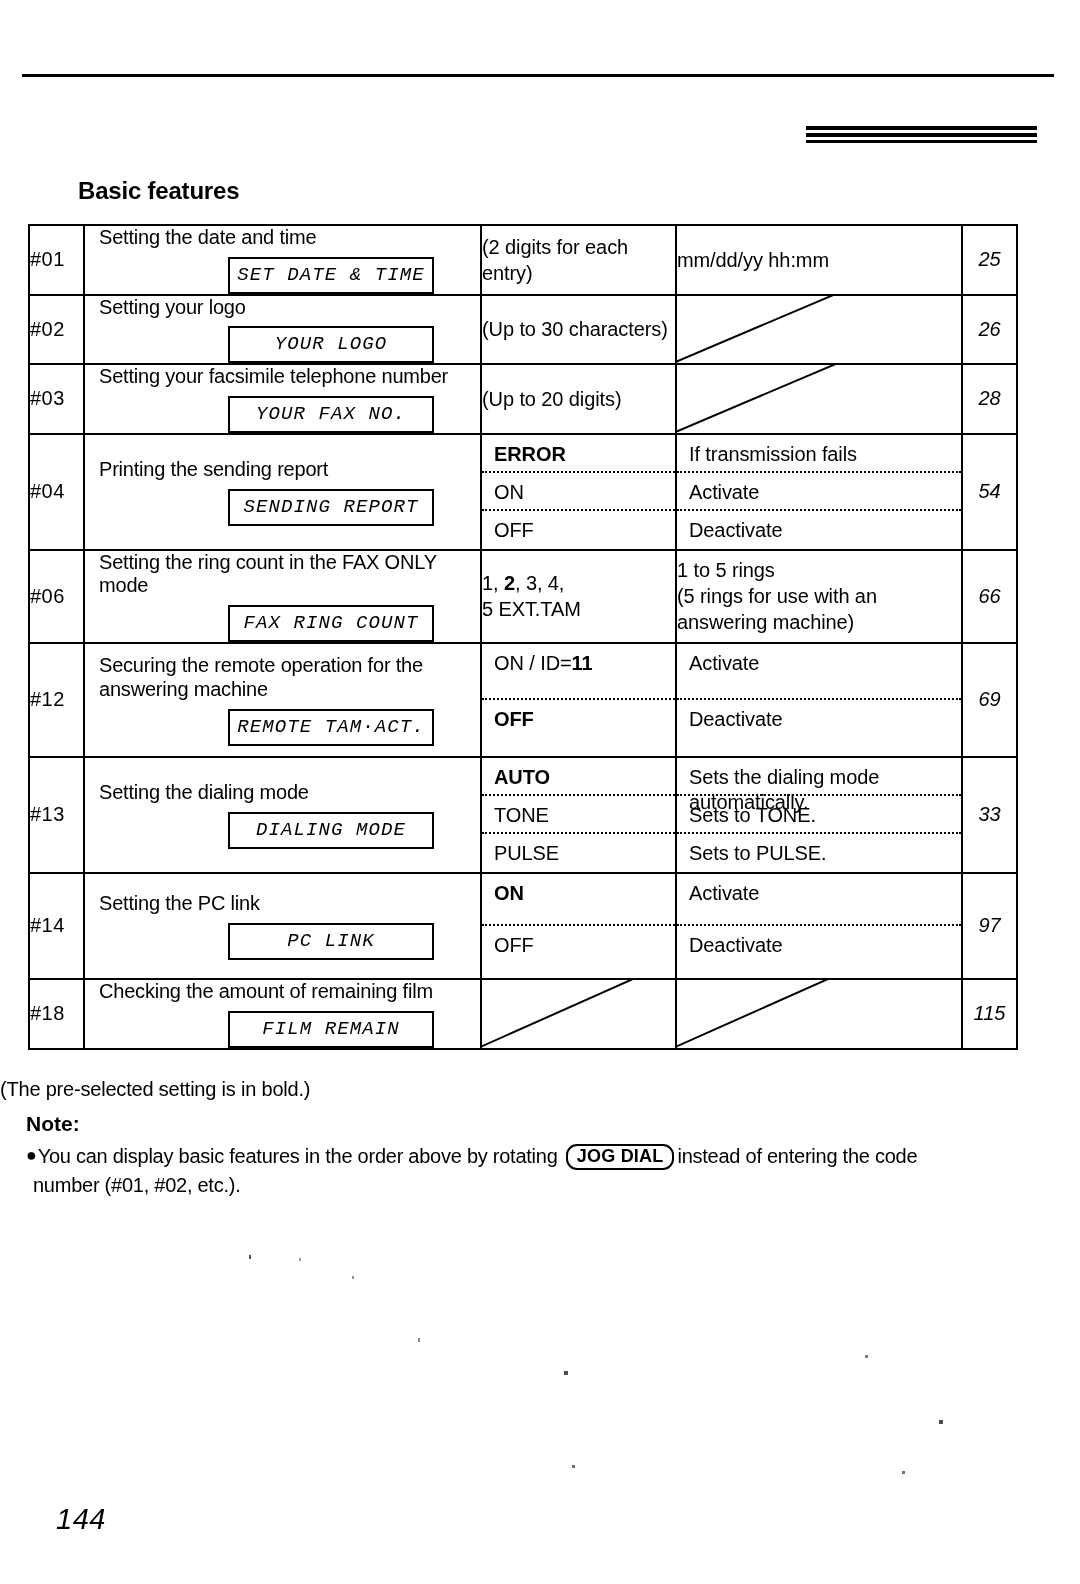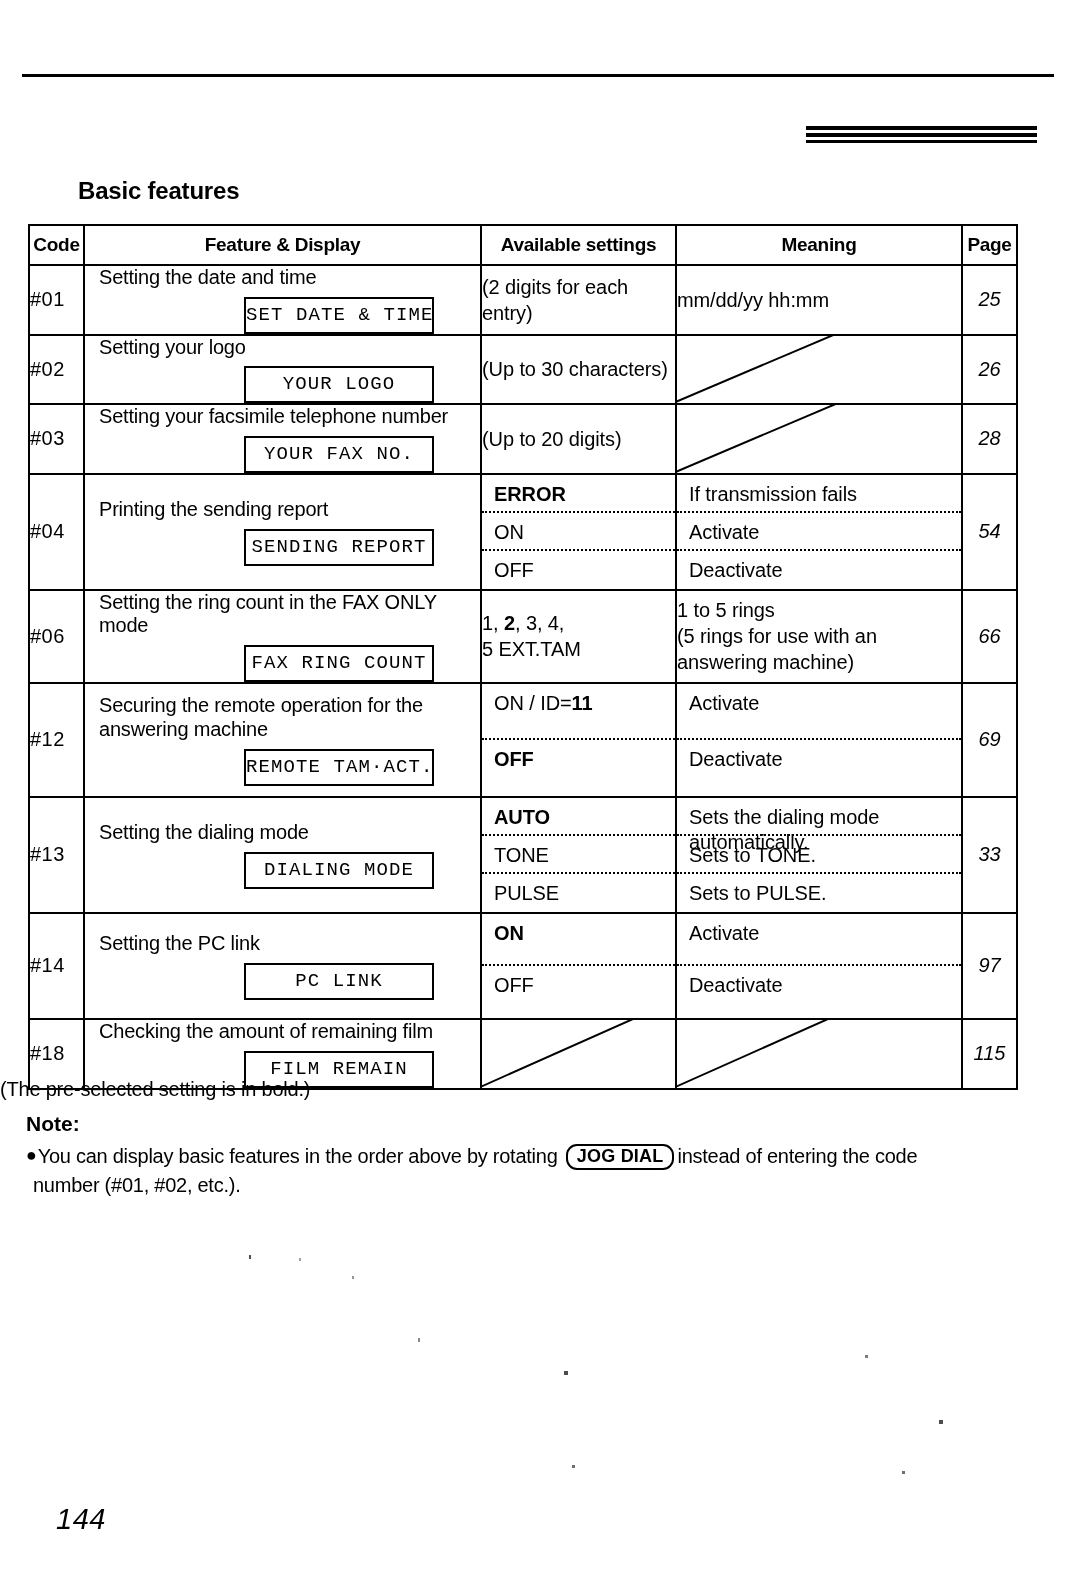--- a/index.html
+++ b/index.html
@@ -125,30 +125,31 @@
   .feat-cell { padding: 7px 0 9px 0; }
   .feat-label {
     font-size: 20px;
     line-height: 1.18;
     padding-left: 14px;
     padding-right: 8px;
     letter-spacing: -0.2px;
   }
   .lcd {
     margin: 7px 46px 0 auto;
-    width: 190px;
+    width: 206px;
     border: 2px solid #000;
     box-sizing: border-box;
     text-align: center;
     font-family: "Liberation Mono", monospace;
     font-size: 19px;
     letter-spacing: 1.1px;
     padding: 5px 0 6px 0;
     white-space: nowrap;
     overflow: hidden;
+    font-style: italic;
   }
 
   
   .avail-cell, .mean-cell {
     font-size: 20px;
     padding-left: 12px;
     padding-right: 6px;
     line-height: 1.3;
     letter-spacing: -0.1px;
   }
@@ -267,27 +268,20 @@
 
   <table class="tbl">
     <colgroup>
       <col class="col-code">
         <col class="col-feat">
         <col class="col-avail">
         <col class="col-mean">
         <col class="col-page">
     </colgroup>
     <tbody>
-      <tr class="hdr">
-        <td>Code</td>
-        <td>Feature &amp; Display</td>
-        <td>Available settings</td>
-        <td>Meaning</td>
-        <td>Page</td>
-      </tr>
 
       <tr>
         <td class="code-cell">#01</td>
         <td class="feat-cell">
           <div class="feat-label">Setting the date and time</div>
           <div class="lcd">SET DATE &amp; TIME</div>
         </td>
         <td class="avail-cell">(2 digits for each entry)</td>
         <td class="mean-cell">mm/dd/yy  hh:mm</td>
         <td class="page-cell">25</td>

